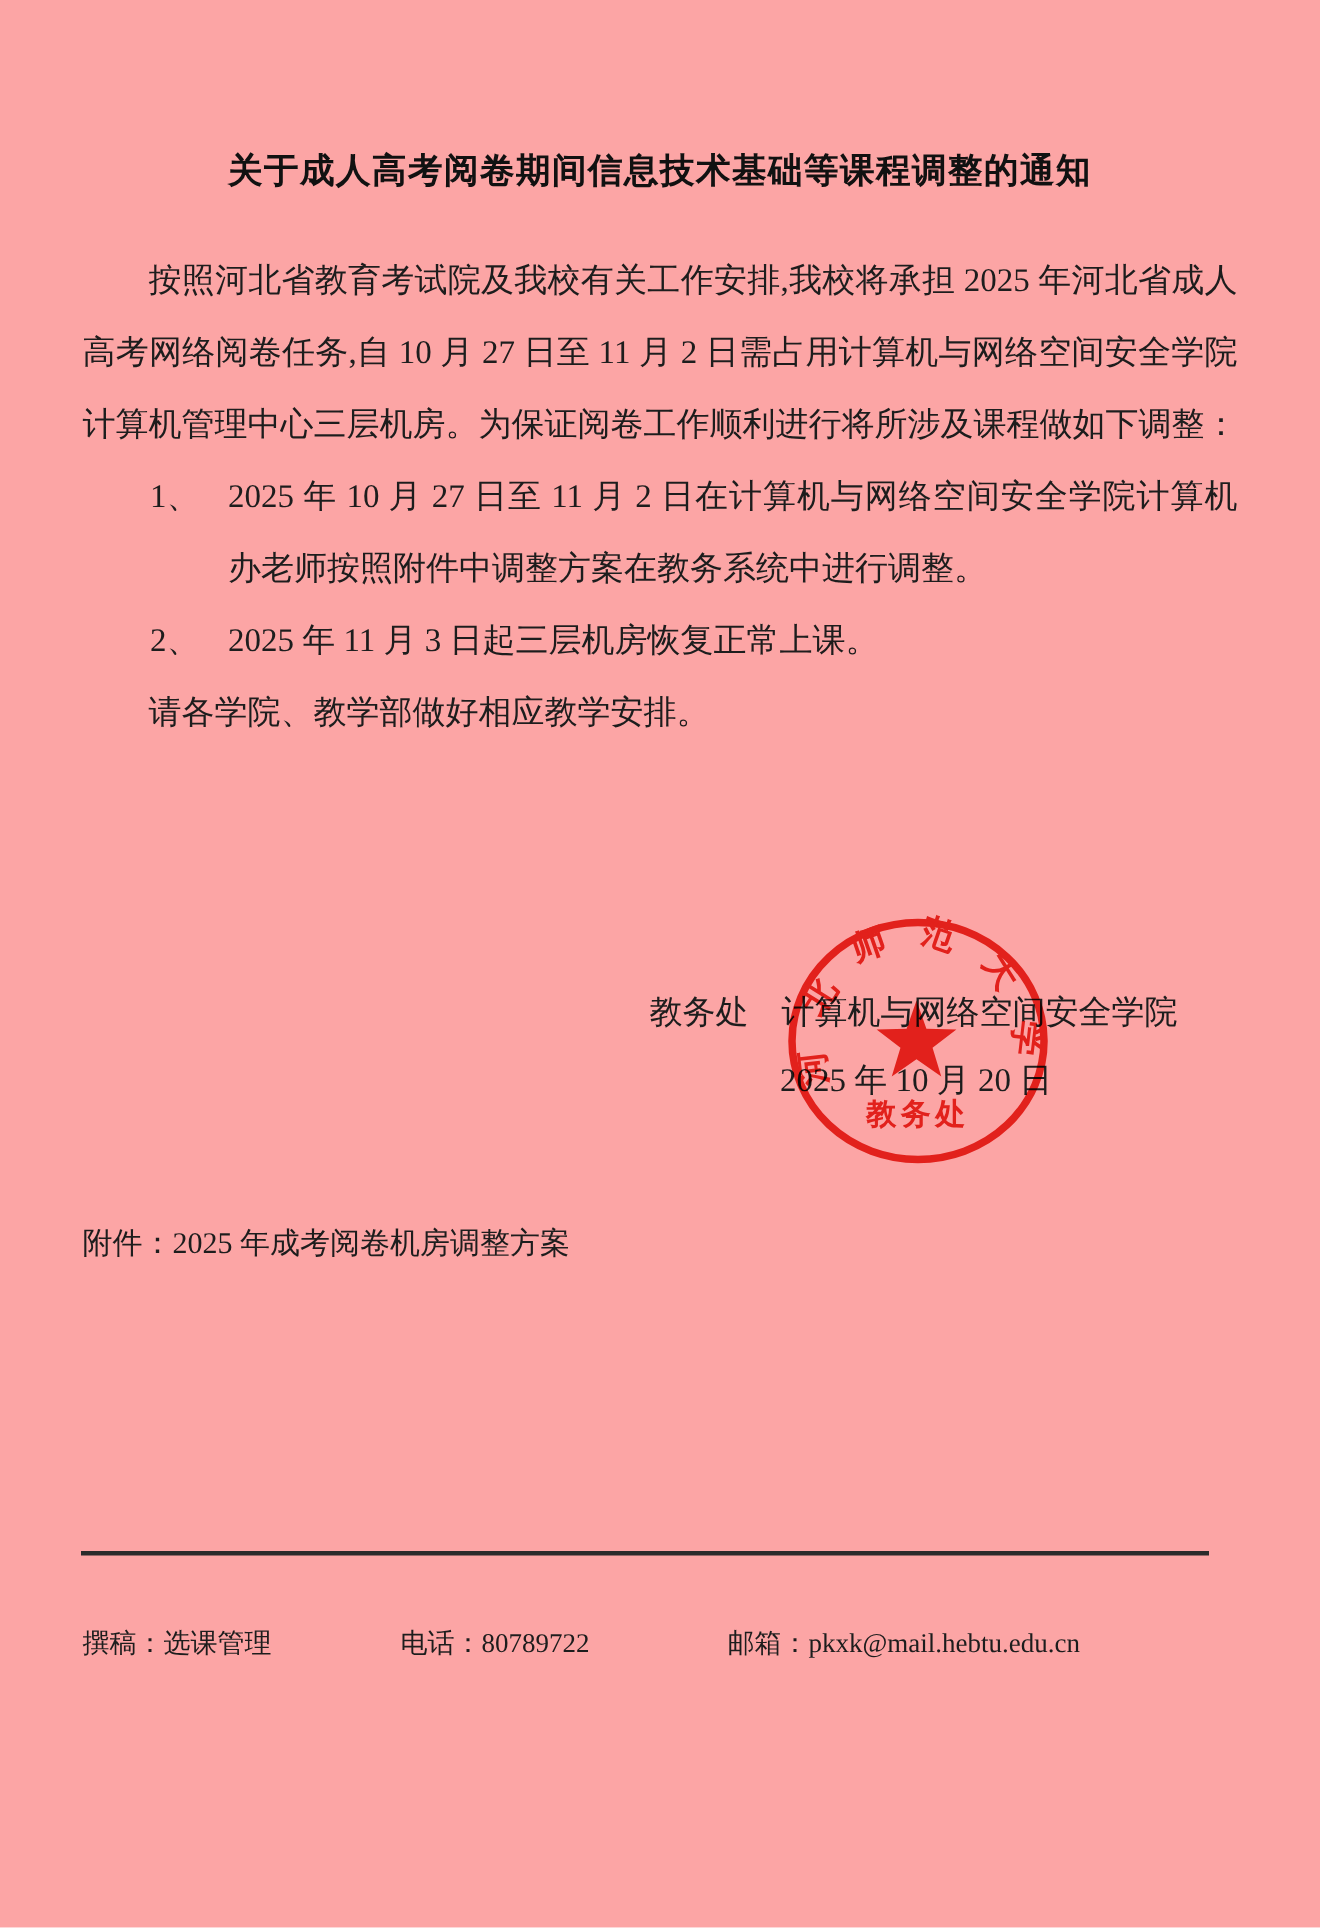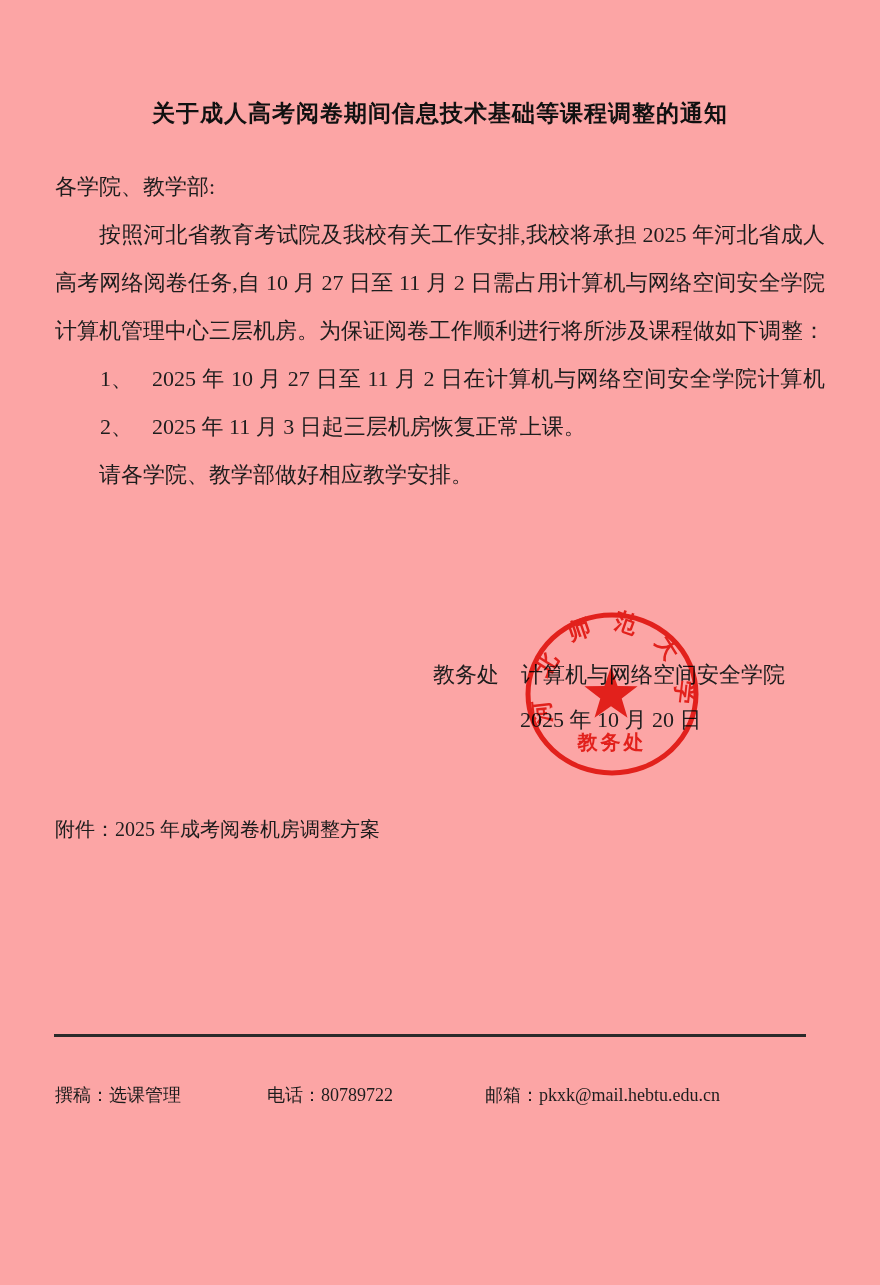--- a/index.html
+++ b/index.html
@@ -108,35 +108,37 @@
   .seg-email  { left:485px; }
 </style>
 </head>
 <body>
 
 <div class="page">
 
   <h1 class="title">关于成人高考阅卷期间信息技术基础等课程调整的通知</h1>
 
   <div class="body-block">
-    <div class="line">各学院、教学部:</div>
 
     <div class="line">
       <span class="jst indent1">按照河北省教育考试院及我校有关工作安排,我校将承担 2025 年河北省成人</span>
     </div>
     <div class="line">
       <span class="jst">高考网络阅卷任务,自 10 月 27 日至 11 月 2 日需占用计算机与网络空间安全学院</span>
     </div>
     <div class="line">
       <span class="jst">计算机管理中心三层机房。为保证阅卷工作顺利进行将所涉及课程做如下调整：</span>
     </div>
 
     <div class="line">
       <span class="num">1、</span>
       <span class="item-text jst">2025 年 10 月 27 日至 11 月 2 日在计算机与网络空间安全学院计算机管</span>
+    </div>
+    <div class="line">
+      <span class="item-text plain">办老师按照附件中调整方案在教务系统中进行调整。</span>
     </div>
 
     <div class="line">
       <span class="num">2、</span>
       <span class="item-text plain">2025 年 11 月 3 日起三层机房恢复正常上课。</span>
     </div>
 
     <div class="line closing-line">请各学院、教学部做好相应教学安排。</div>
   </div>
 

